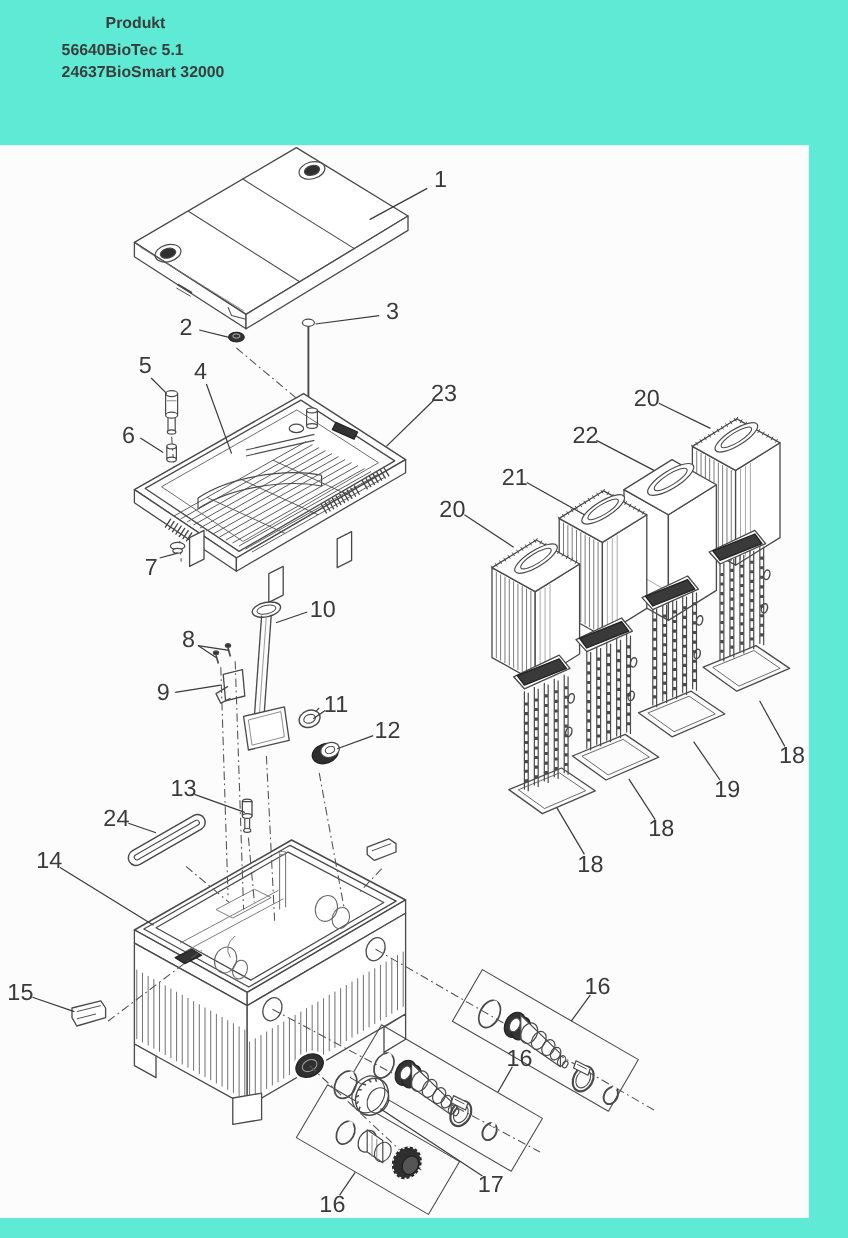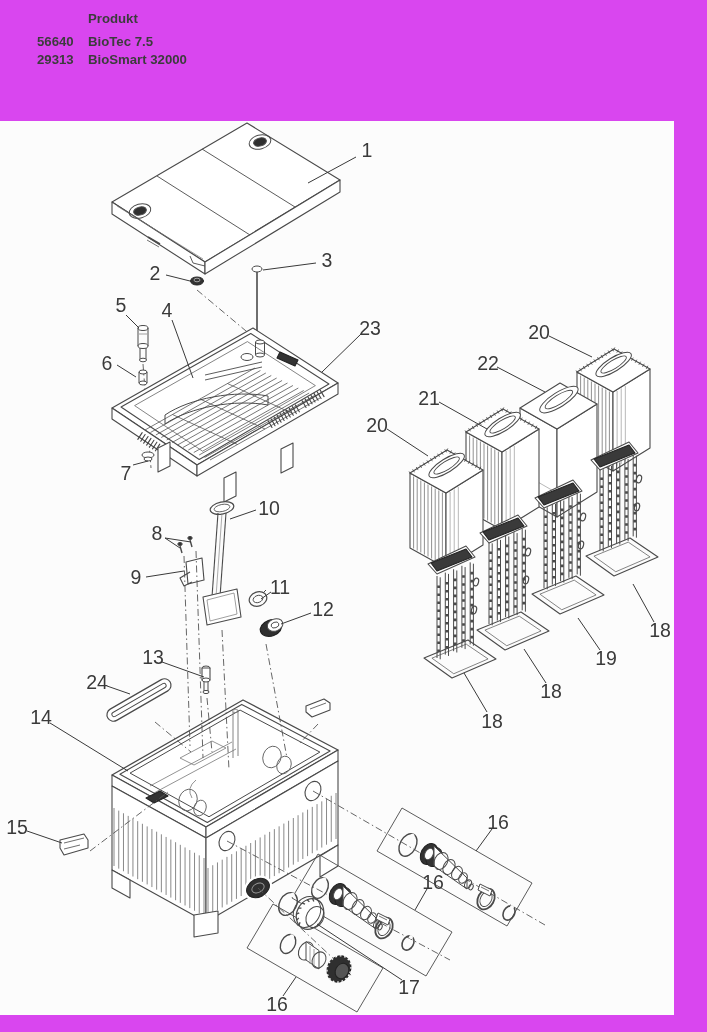--- a/index.html
+++ b/index.html
@@ -1,36 +1,36 @@
 <!DOCTYPE html>
 <html><head>
 <meta charset="utf-8">
 <style>
   html,body{margin:0;padding:0;background:#fff;}
-  #page{position:relative;width:707px;height:1032px;background:#d946ef;overflow:hidden;
+  #page{position:relative;width:707px;height:1032px;background:#5eead4;overflow:hidden;
         font-family:"Liberation Sans",sans-serif;}
   #hdr{position:absolute;left:37px;top:10px;color:#3c3c3c;font-size:13.2px;font-weight:bold;line-height:18px;}
-  .hrow{display:flex;}
+  .hrow{display:flex;text-align:right;}
   .hcode{width:51px;}
   #produkt{margin-left:51px;margin-bottom:5px;}
   #diagram-svg{position:absolute;left:0;top:0;}
   text.callout{font-family:"Liberation Sans",sans-serif;font-size:19.5px;fill:#3a3a3a;}
 </style>
 </head>
 <body>
 
 <div id="page">
   <div id="hdr">
     <div id="produkt">Produkt</div>
     <div class="hrow">
       <span class="hcode">56640</span>
-      <span>BioTec 7.5</span>
+      <span>BioTec 5.1</span>
     </div>
     <div class="hrow">
-      <span class="hcode">29313</span>
+      <span class="hcode">24637</span>
       <span>BioSmart 32000</span>
     </div>
   </div>
 
   <svg id="diagram-svg" width="707" height="1032" viewBox="0 0 707 1032">
     <rect id="panel" x="0" y="121" width="674" height="894" fill="#fcfcfc"></rect>
     <g id="g-dash1">
         <line x1="197" y1="290" x2="252" y2="336" stroke="#555" stroke-width="0.9" stroke-dasharray="7,3,1.5,3" fill="none"></line>
         <line x1="143" y1="364" x2="151" y2="468" stroke="#555" stroke-width="0.9" stroke-dasharray="7,3,1.5,3" fill="none"></line>
         <line x1="196" y1="394" x2="205" y2="407" stroke="#555" stroke-width="0.9" stroke-dasharray="7,3,1.5,3" fill="none"></line>

